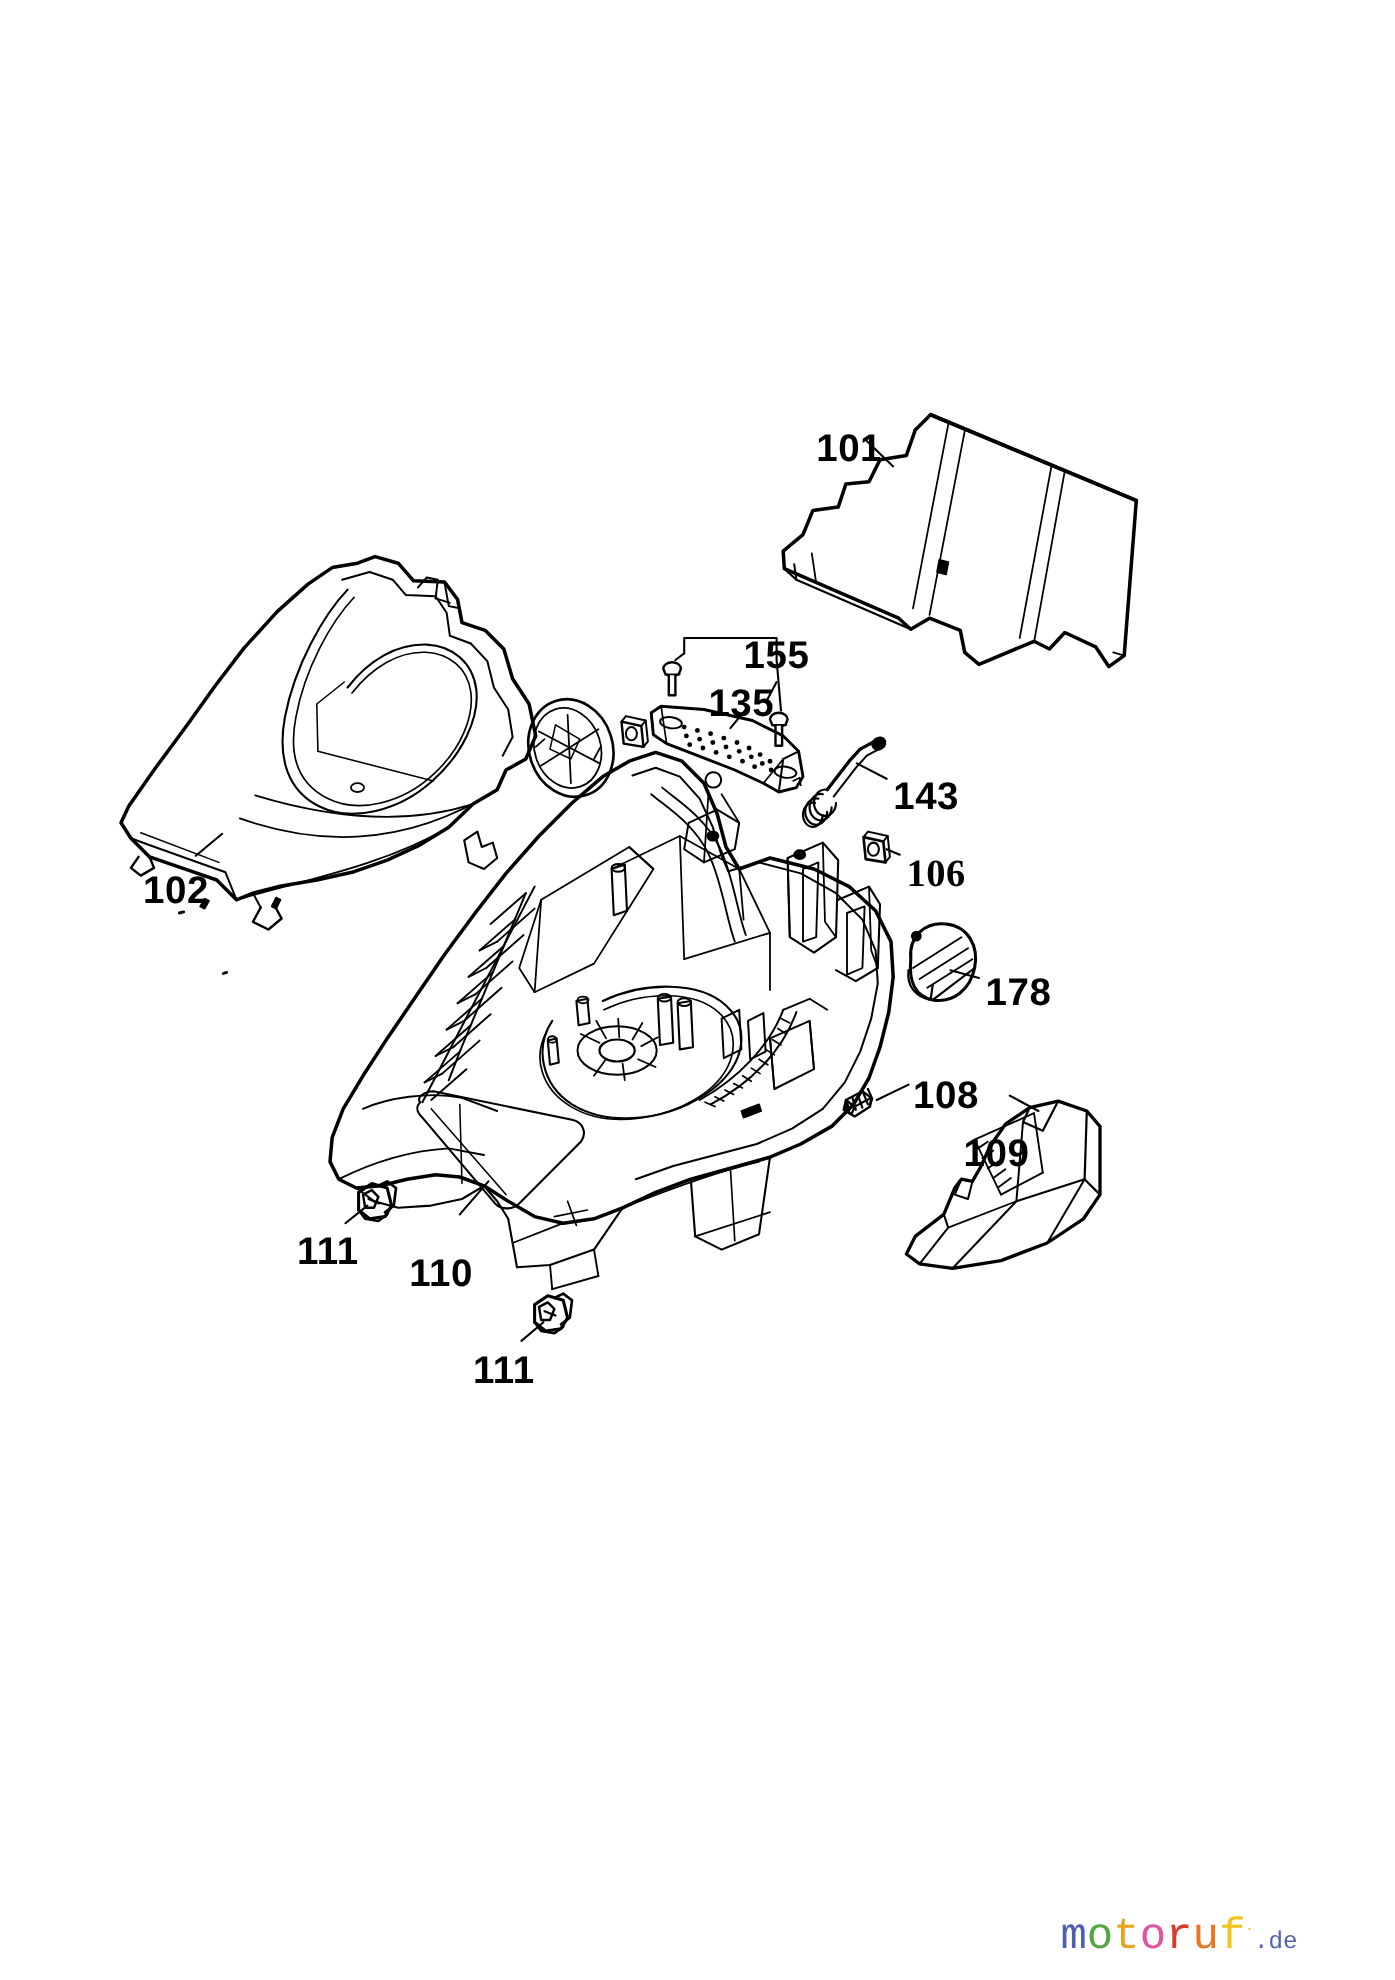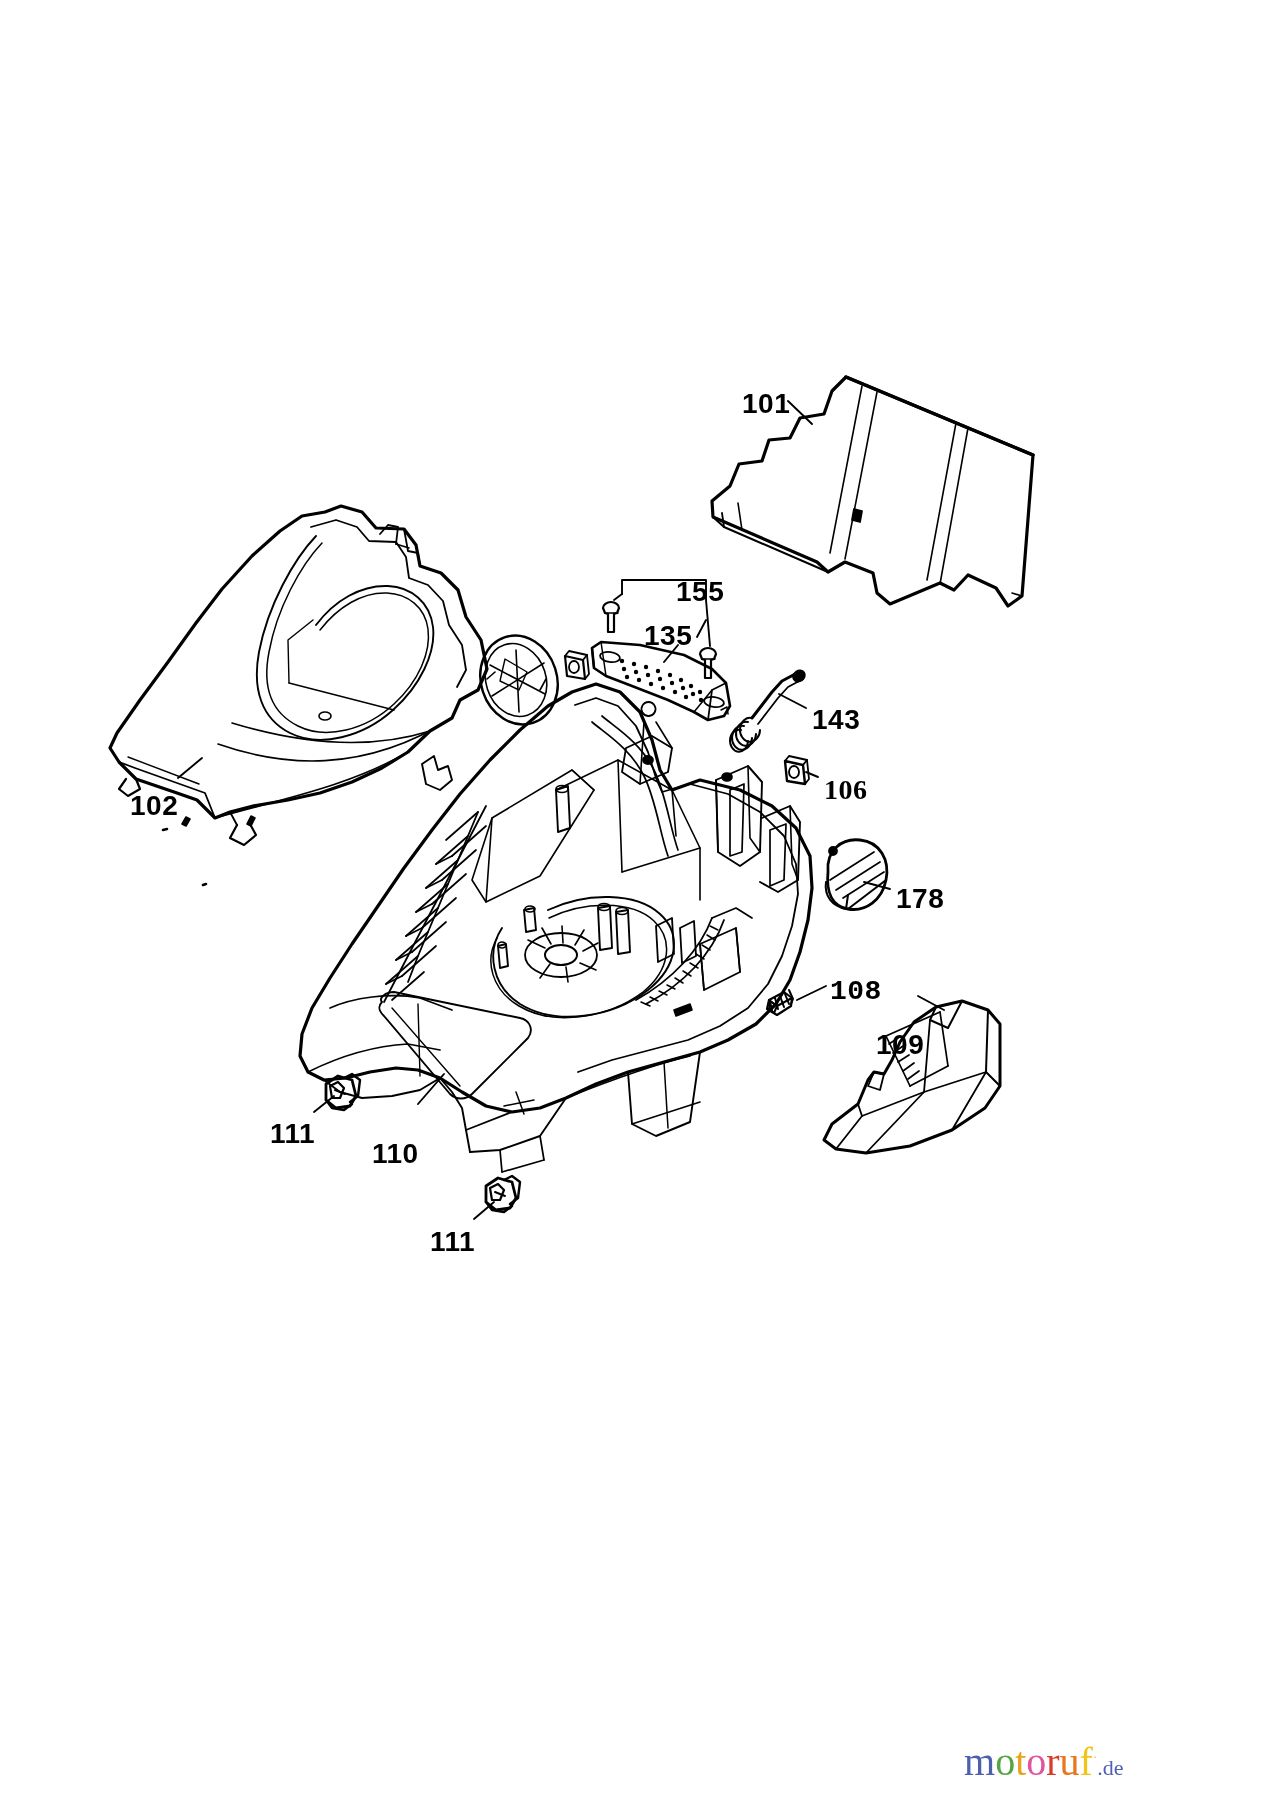--- a/index.html
+++ b/index.html
@@ -24,31 +24,31 @@
     position: absolute;
     left: 0; top: 0;
     width: 1268px;
     height: 1800px;
     display: block;
   }
   .callout-label {
     position: absolute;
     font-family: "Liberation Sans", sans-serif;
     font-weight: bold;
-    font-size: 28px;
+    font-size: 35px;
     color: #000000;
     letter-spacing: 0.5px;
     white-space: nowrap;
     line-height: 1;
   }
   .wm {
     position: absolute;
     left: 964px;
     top: 1742px;
-    font-family: Liberation Serif, serif;
+    font-family: Liberation Mono, monospace;
     font-size: 40px;
     line-height: 1;
     white-space: nowrap;
     user-select: none;
     text-align: right;
   }
   .wm span { display: inline-block; }
   .wm .suffix {
     font-size: 22px;
   }
@@ -466,21 +466,21 @@
   <div class="callout-label" style="left:676px; top:578px;">155</div>
 
   <div class="callout-label" style="left:644px; top:622px;">135</div>
 
   <div class="callout-label" style="left:812px; top:706px;">143</div>
 
   <div class="callout-label" style="left:824px; top:776px;font-family:Liberation Serif, serif;">106</div>
 
   <div class="callout-label" style="left:896px; top:885px;">178</div>
 
-  <div class="callout-label" style="left:830px; top:978px;font-family:Liberation Mono, monospace;">108</div>
+  <div class="callout-label" style="left:830px; top:978px;">108</div>
 
   <div class="callout-label" style="left:876px; top:985px;margin-top:46px;">109</div>
 
   <div class="callout-label" style="left:372px; top:1112px;margin-top:28px;">110</div>
 
   <div class="callout-label" style="left:270px; top:1120px;">111</div>
 
   <div class="callout-label" style="left:430px; top:1228px;">111</div>
 
   <div class="wm">

